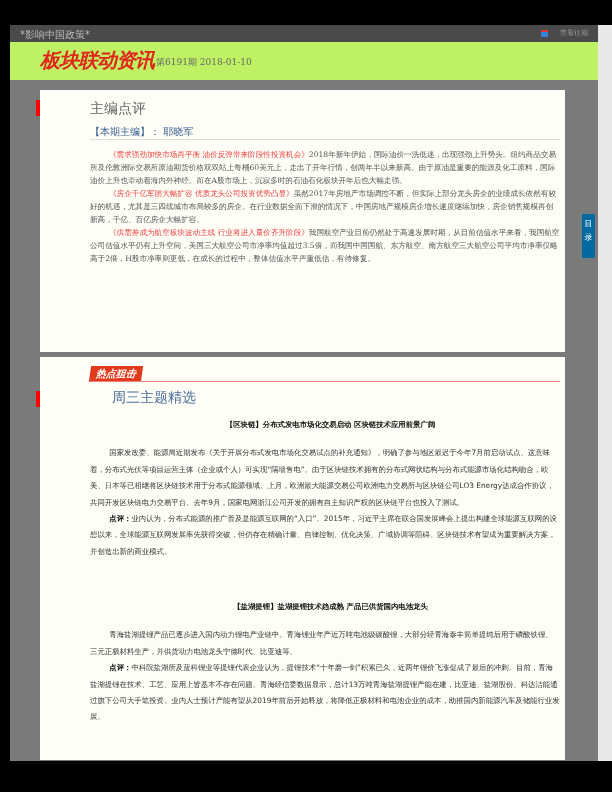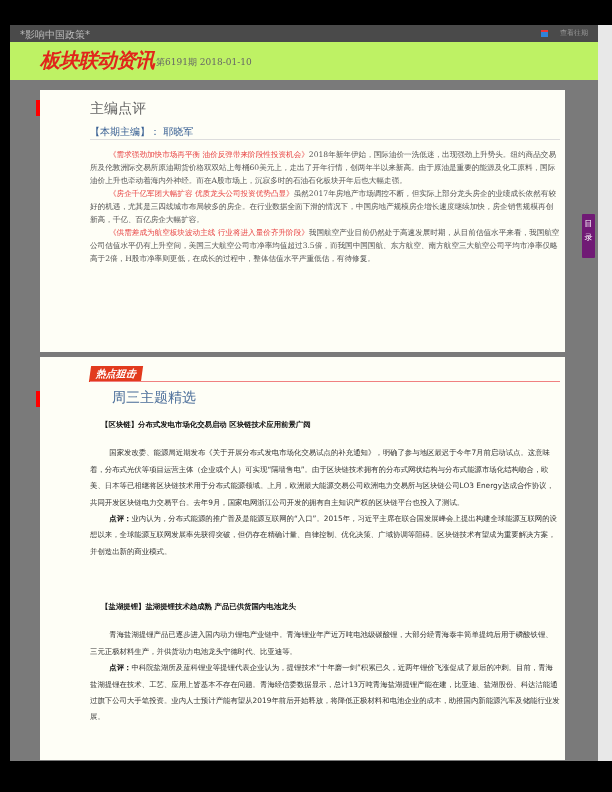--- a/index.html
+++ b/index.html
@@ -23,23 +23,23 @@
   .editor { position: absolute; left: 50px; top: 35px; font-size: 10px; color: #3a6194; }
   .rule { position: absolute; left: 50px; top: 49px; width: 470px; height: 1px; background: #ddd; }
   .review { position: absolute; left: 50px; top: 58px; width: 470px; font-size: 7.6px; line-height: 13px; color: #555; }
   .review p { text-indent: 2.5em; }
   .review .hl { color: #e84444; }
   .hot { position: absolute; left: 50px; top: 9px; background: #e23a1d; color: #fff; font-family: "DejaVu Sans", sans-serif; font-size: 10px; font-weight: bold; font-style: italic; padding: 1px 6px; transform: skewX(-8deg); }
   .hotrule { position: absolute; left: 50px; top: 24px; width: 470px; height: 1px; background: #f08080; }
   .title2 { position: absolute; left: 50px; top: 32px; font-size: 14px; color: #4a6d99; margin-left: 22px; }
   .art { position: absolute; left: 50px; width: 470px; font-family: "DejaVu Sans", sans-serif; font-size: 7.4px; line-height: 16.4px; color: #333; }
   .art p { text-indent: 2.6em; }
-  .art .h { font-weight: bold; color: #111; text-indent: 1.5em; }
+  .art .h { font-weight: bold; color: #111; text-indent: 1.5em; text-align: center; }
   .art b { color: #111; }
-  .toc { position: absolute; left: 582px; top: 214px; width: 13px; height: 44px; background: #701a75; color: #fff; font-family: "DejaVu Sans", sans-serif; font-size: 8px; line-height: 14px; text-align: center; padding-top: 3px; border-radius: 1px; }
+  .toc { position: absolute; left: 582px; top: 214px; width: 13px; height: 44px; background: #0369a1; color: #fff; font-family: "DejaVu Sans", sans-serif; font-size: 8px; line-height: 14px; text-align: center; padding-top: 3px; border-radius: 1px; }
 </style>
 </head>
 <body>
 
 <div class="frame"></div>
 <div class="topblack"></div>
 
 <div class="topbar">
   <span class="slogan">*影响中国政策*</span>
   <span class="past">

